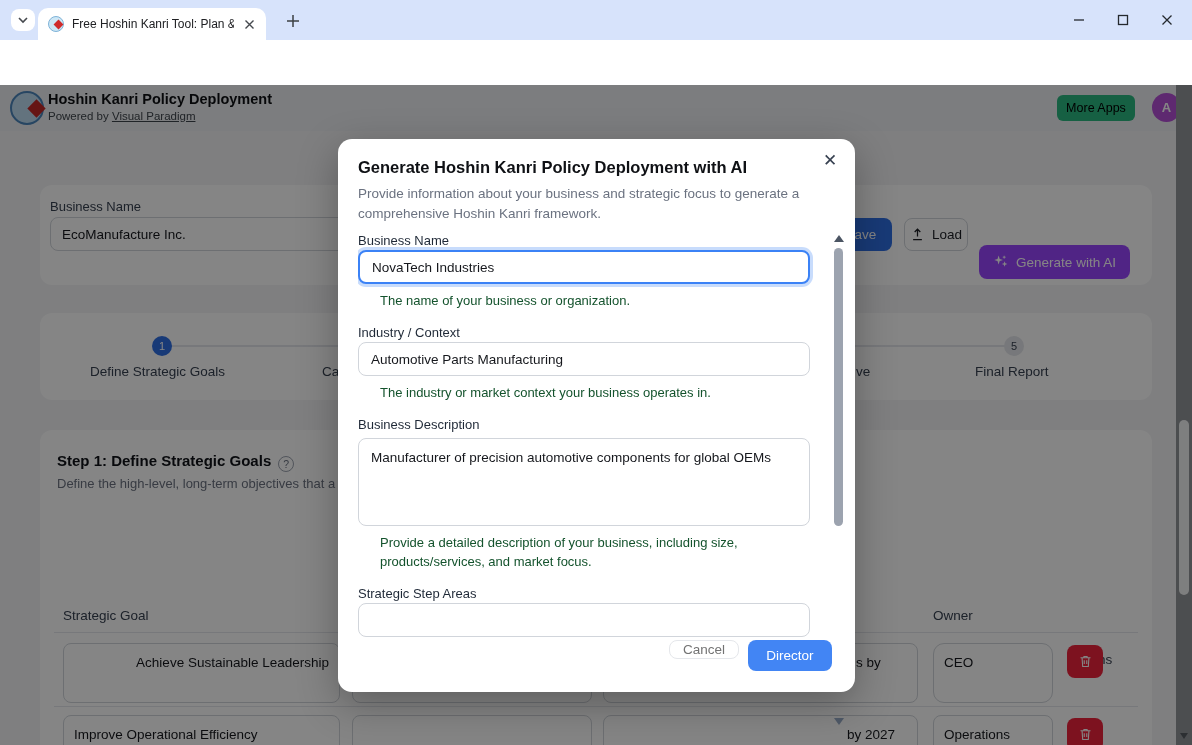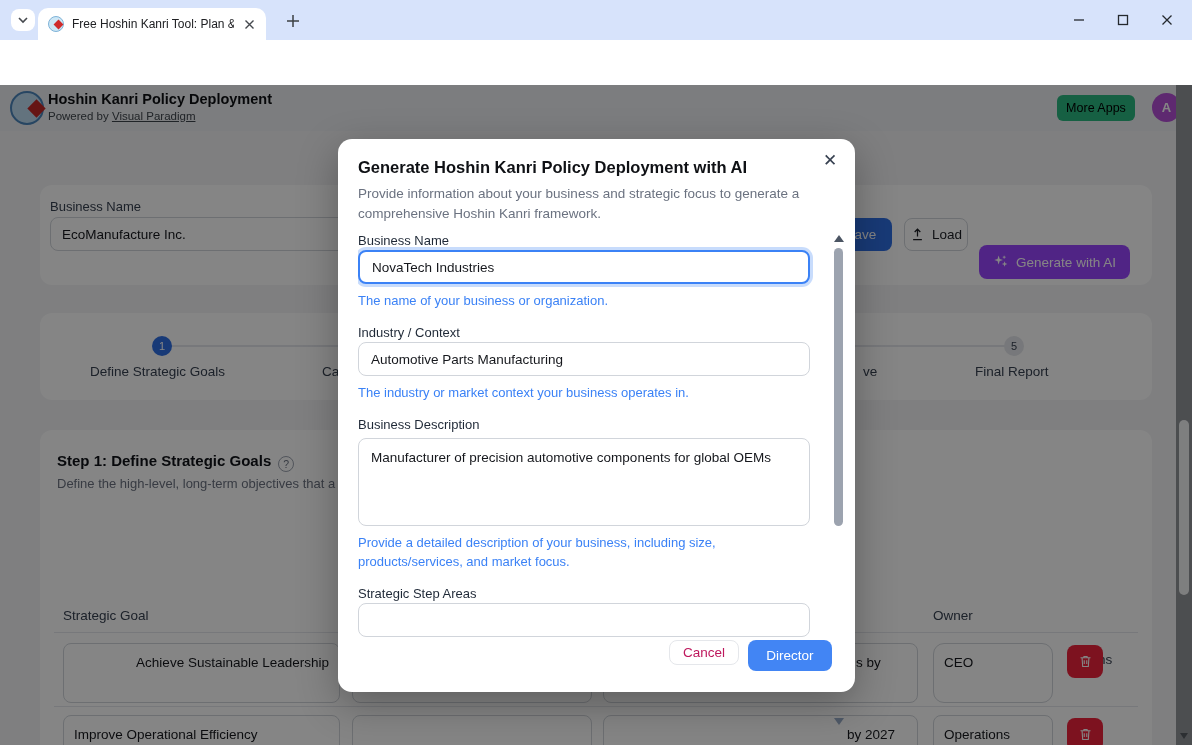--- a/index.html
+++ b/index.html
@@ -80,28 +80,28 @@
 
   
   .modal { position:absolute; left:338px; top:139px; width:517px; height:553px; background:#fff; border-radius:14px; box-shadow:0 12px 40px rgba(0,0,0,0.3); }
   .m-close { position:absolute; right:15px; top:11px; width:20px; height:20px; color:#374151; font-size:17px; display:flex; align-items:center; justify-content:center; }
   .m-title { position:absolute; left:20px; top:19px; font-size:16.5px; font-weight:bold; color:#0f1115; }
   .m-sub { position:absolute; left:20px; top:45px; width:455px; font-size:13.5px; color:#6b7280; line-height:1.45; }
   .m-body { position:absolute; left:20px; top:94px; width:455px; height:536px; max-height:491px; overflow:hidden; }
   .m-label { font-size:13px; color:#1f2937; margin-top:15px; }
   .m-input { display:block; width:452px; height:34px; border:1px solid #d1d5db; border-radius:8px; font-family:inherit; font-size:13.5px; color:#16181d; padding:0 12px; margin-top:2px; }
   .m-input.focused { border:2px solid #3b82f6; box-shadow:0 0 0 3px rgba(59,130,246,0.28); outline:none; }
-  .m-help { font-size:13px; color:#3b82f6; margin-top:8px; line-height:1.4; }
+  .m-help { font-size:13px; color:#14532d; margin-top:8px; line-height:1.4;margin-left:22px; }
   .m-textarea { display:block; width:452px; height:88px; border:1px solid #d1d5db; border-radius:8px; font-family:inherit; font-size:13.5px; color:#16181d; padding:10px 12px; margin-top:6px; resize:none; line-height:1.4; }
   .m-scroll { position:absolute; right:10px; top:96px; width:13px; height:490px; }
   .m-scroll .up { position:absolute; left:2px; top:0; width:0; height:0; border-left:5px solid transparent; border-right:5px solid transparent; border-bottom:7px solid #4b5563; }
   .m-scroll .dn { position:absolute; left:2px; bottom:0; width:0; height:0; border-left:5px solid transparent; border-right:5px solid transparent; border-top:7px solid #4b5563; }
   .m-scroll .mthumb { position:absolute; left:2px; top:13px; width:9px; height:278px; background:#9ca3af; border-radius:5px; }
   .m-footer { position:absolute; right:23px; bottom:21px; display:flex; gap:9px; }
-  .btn-cancel { width:70px; height:25px; background:#fff; border:1px solid #e5e7eb; border-radius:8px; font-family:inherit; font-size:13.5px; color:#be185d; }
+  .btn-cancel { width:70px; height:19px; background:#fff; border:1px solid #e5e7eb; border-radius:8px; font-family:inherit; font-size:13.5px; color:#737373; }
   .btn-generate { width:84px; height:31px; background:#4285f4; border:none; border-radius:8px; font-family:inherit; font-size:13.5px; color:#fff; }
   svg { display:block; }
 </style>
 </head>
 <body>
 
 <div class="stage">
 
   <div class="titlebar">
     <div class="tabsearch">
@@ -245,21 +245,21 @@
           </svg>
         <span>Generate with AI</span>
       </button>
     </div>
 
     <div class="card card2">
       <div class="stepline"></div>
       <div class="stepdot dot-active" style="left:112px;">1</div>
       <div class="steplabel" style="left:50px;">Define Strategic Goals</div>
       <div class="steplabel" style="left:282px;">Cas</div>
-      <div class="steplabel" style="left:816px;padding-left:7px;">ve</div>
+      <div class="steplabel" style="left:816px;">ve</div>
       <div class="stepdot dot-idle" style="left:964px;">5</div>
       <div class="steplabel" style="left:935px;">Final Report</div>
     </div>
 
     <div class="card card3">
       <div class="s1-head">
         <span>Step 1: Define Strategic Goals</span><span class="s1-help">?</span>
       </div>
       <div class="s1-desc">Define the high-level, long-term objectives that a</div>
 

